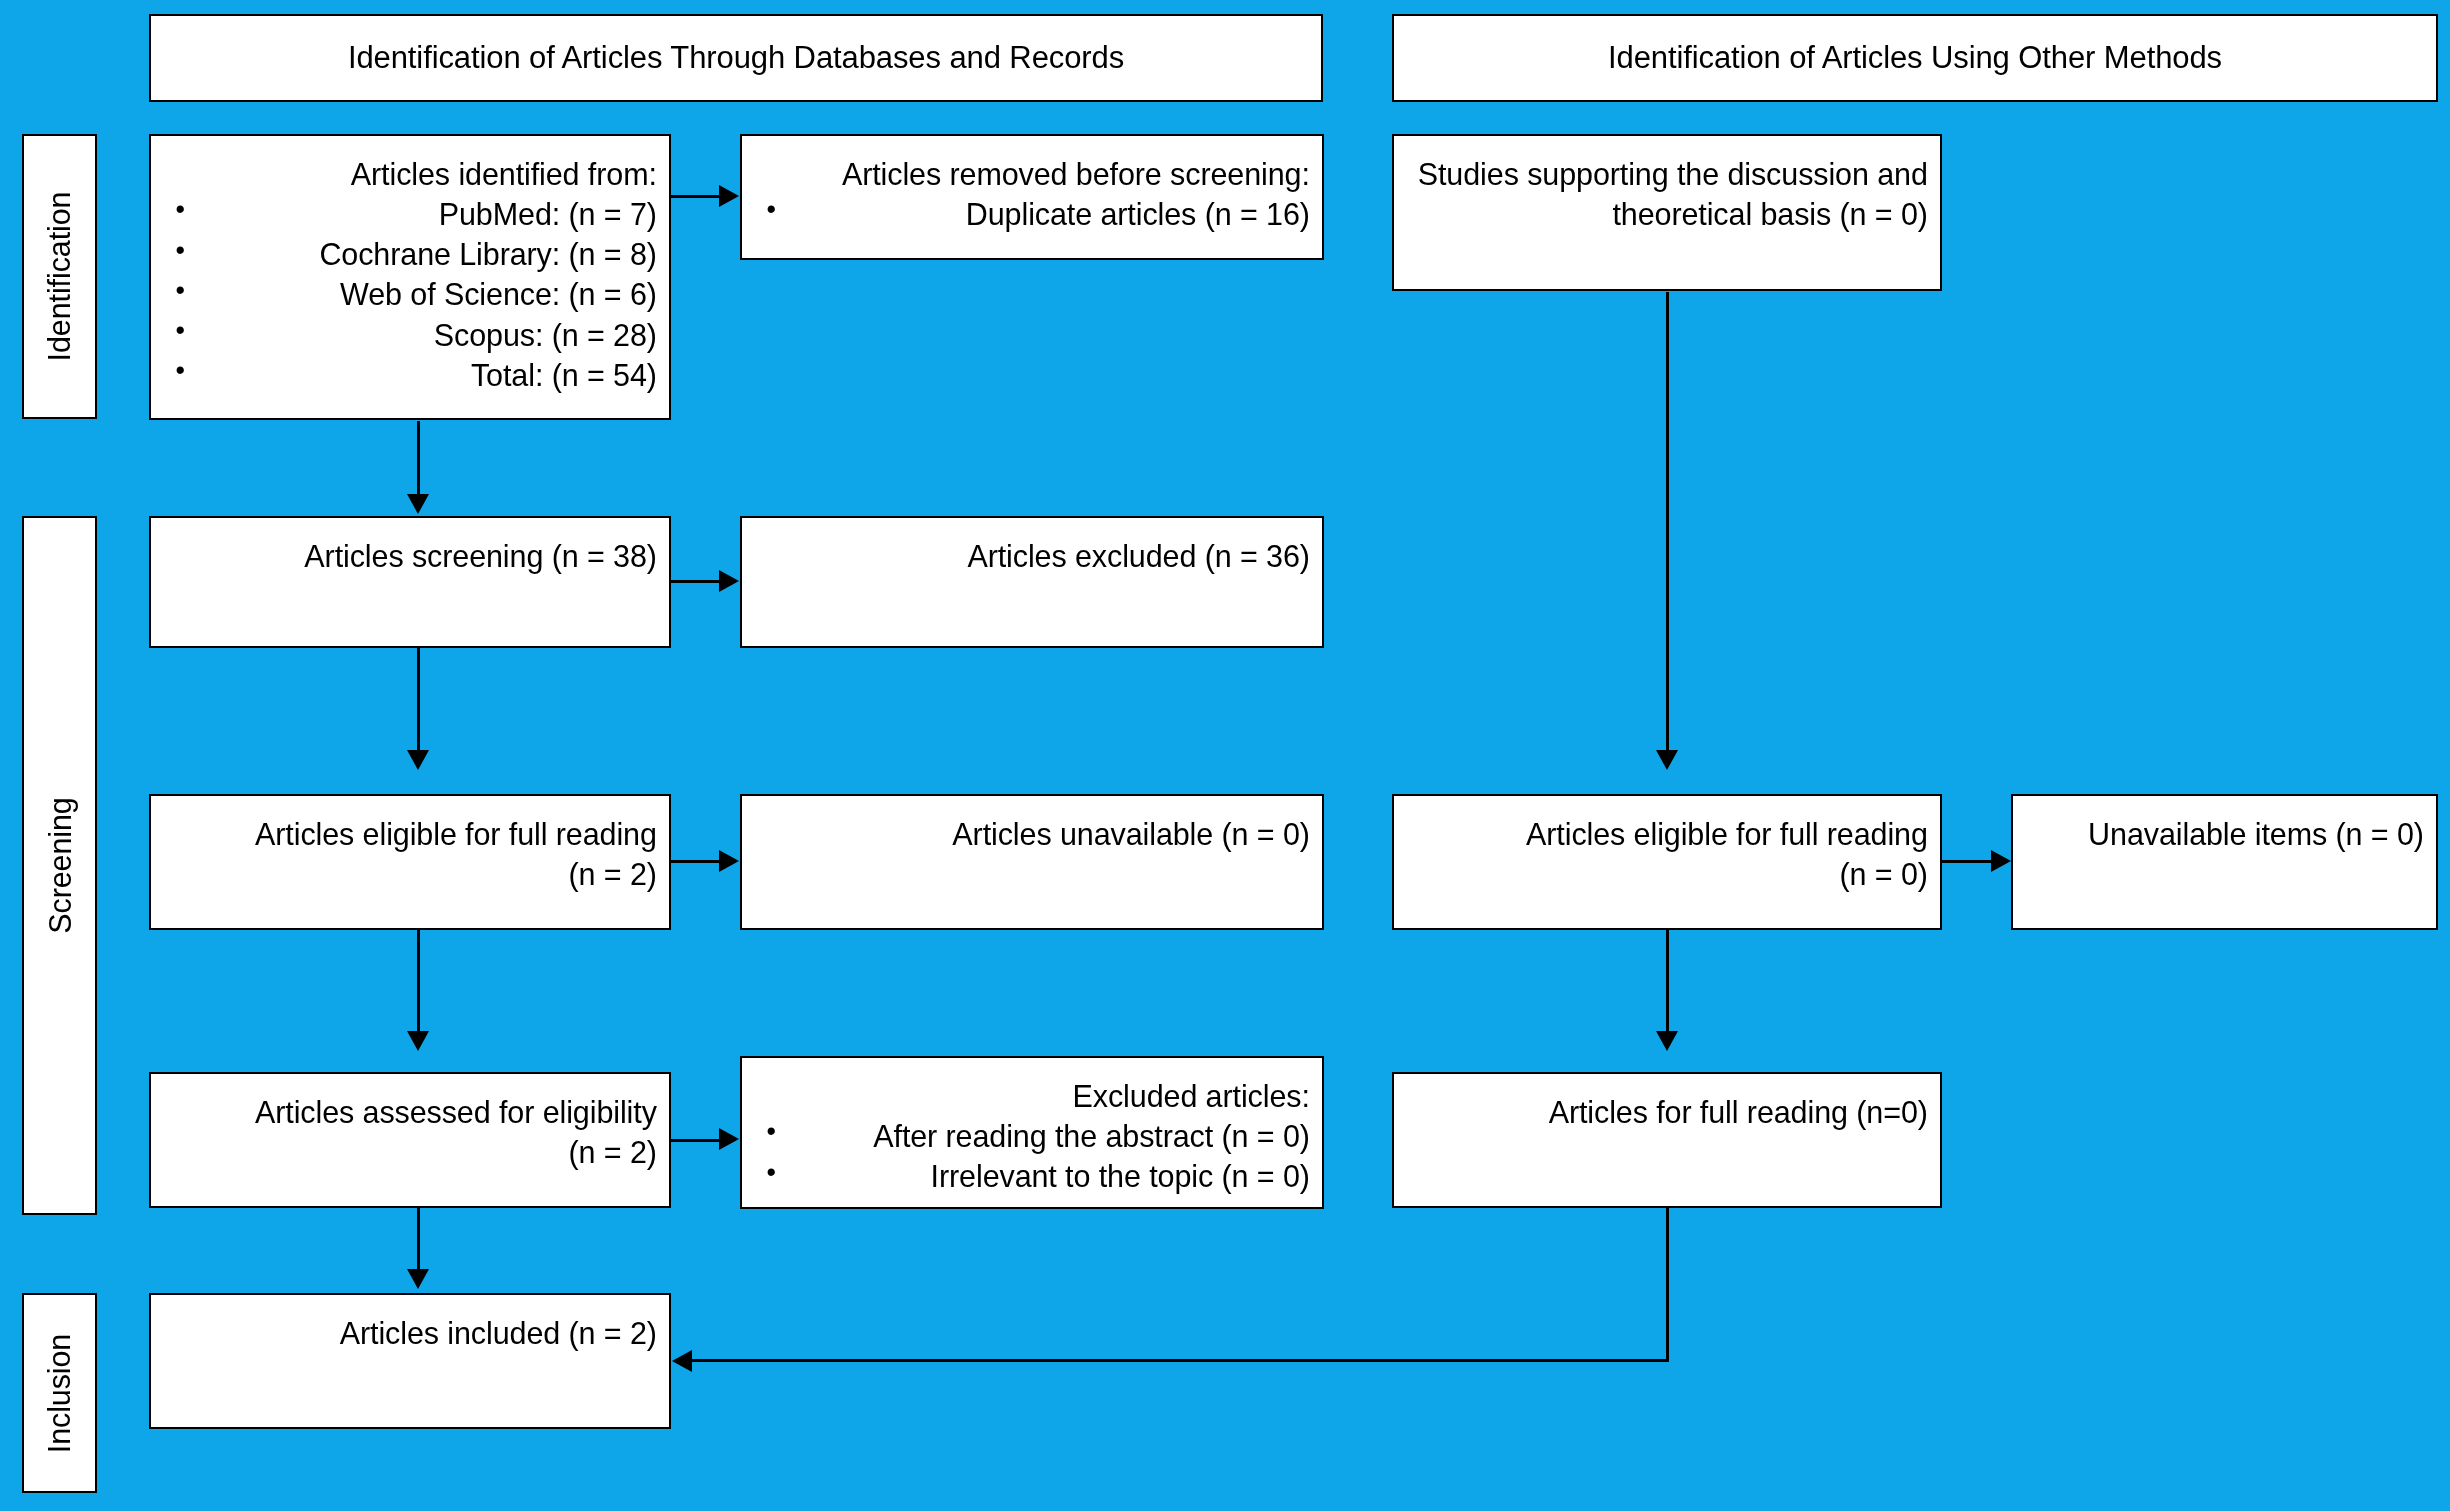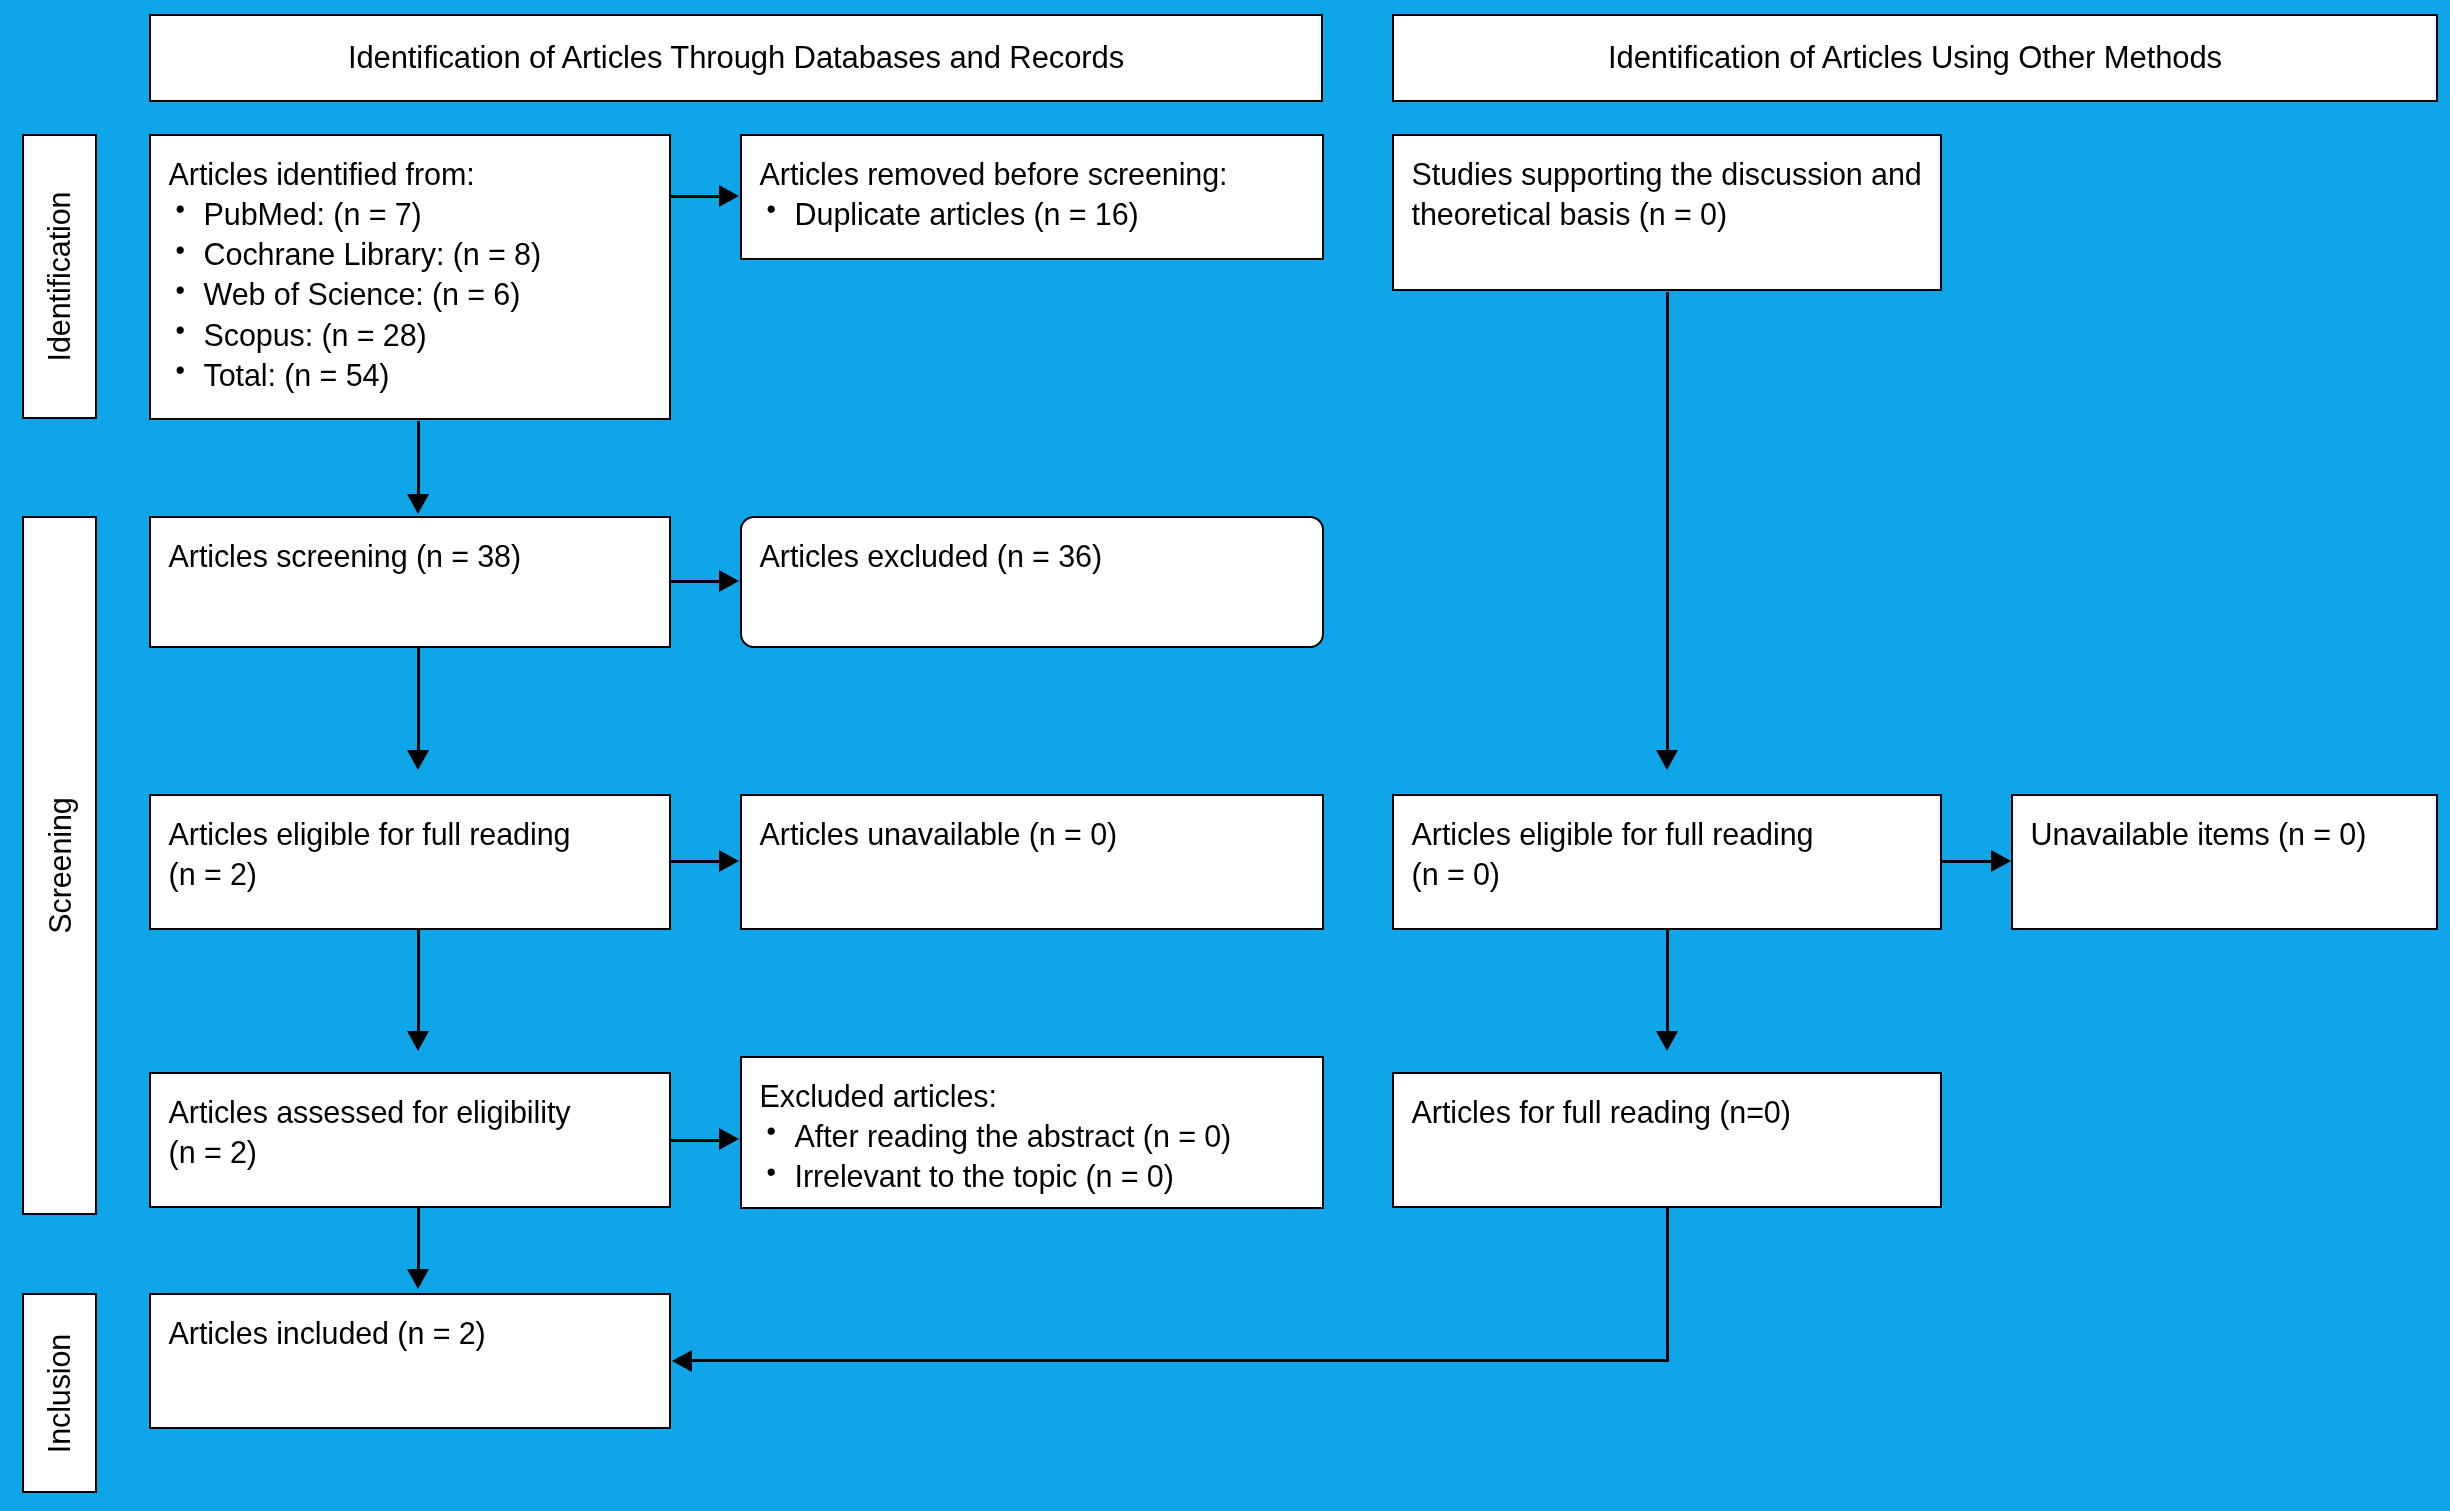--- a/index.html
+++ b/index.html
@@ -25,20 +25,21 @@
     background: #ffffff;
   }
   .box-inner {
     position: absolute;
     left: 17.6px;
     right: 12.2px;
     top: 17.6px;
     font-size: 30.5px;
     line-height: 1.32;
     letter-spacing: -0.1px;
+    text-align: right;
   }
   .hdr {
     display: flex;
     align-items: center;
     justify-content: center;
   }
   .hdr-text {
     font-size: 31px;
     line-height: 1.2;
     text-align: center;
@@ -175,21 +176,21 @@
       <div class="lead">Studies supporting the discussion and theoretical basis (n = 0)</div>
     </div>
   </div>
 
   <div class="box" style="left:149px; top:516px; width:522px; height:132px;">
     <div class="box-inner">
       <div class="lead">Articles screening (n = 38)</div>
     </div>
   </div>
 
-  <div class="box" style="left:740px; top:516px; width:584px; height:132px;border-radius:14px;">
+  <div class="box" style="left:740px; top:516px; width:584px; height:132px;">
     <div class="box-inner">
       <div class="lead">Articles excluded (n = 36)</div>
     </div>
   </div>
 
   <div class="vline" style="left:417px; top:421px; width:2.7px; height:75px;"></div>
   <div class="arrow arrow-down" style="left:407px; top:494px;"></div>
 
   <div class="hline" style="left:670px; top:580px; width:49px;"></div>
   <div class="arrow arrow-right" style="left:719px; top:570px;"></div>

